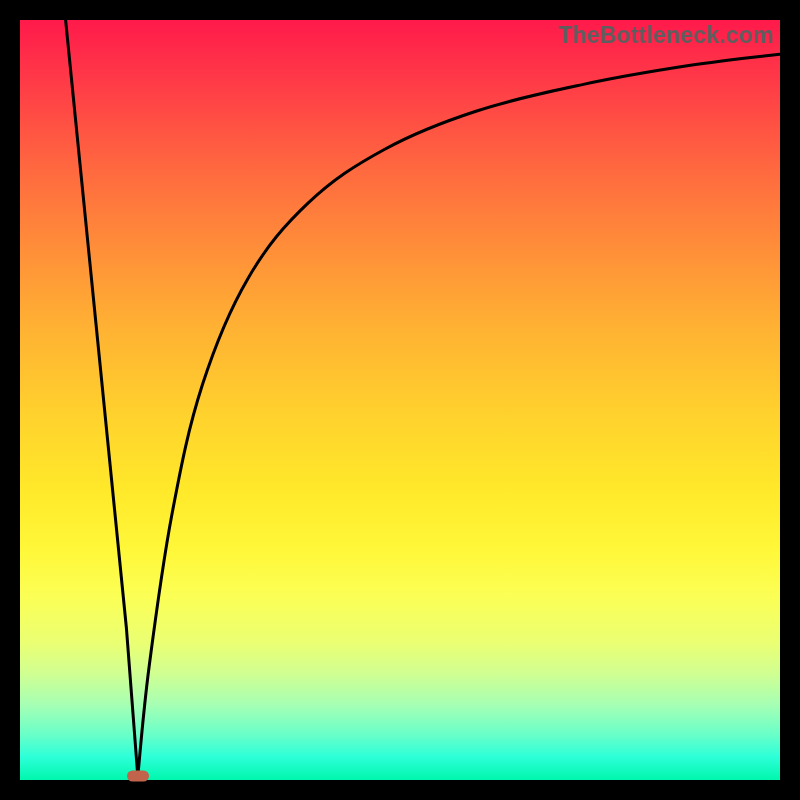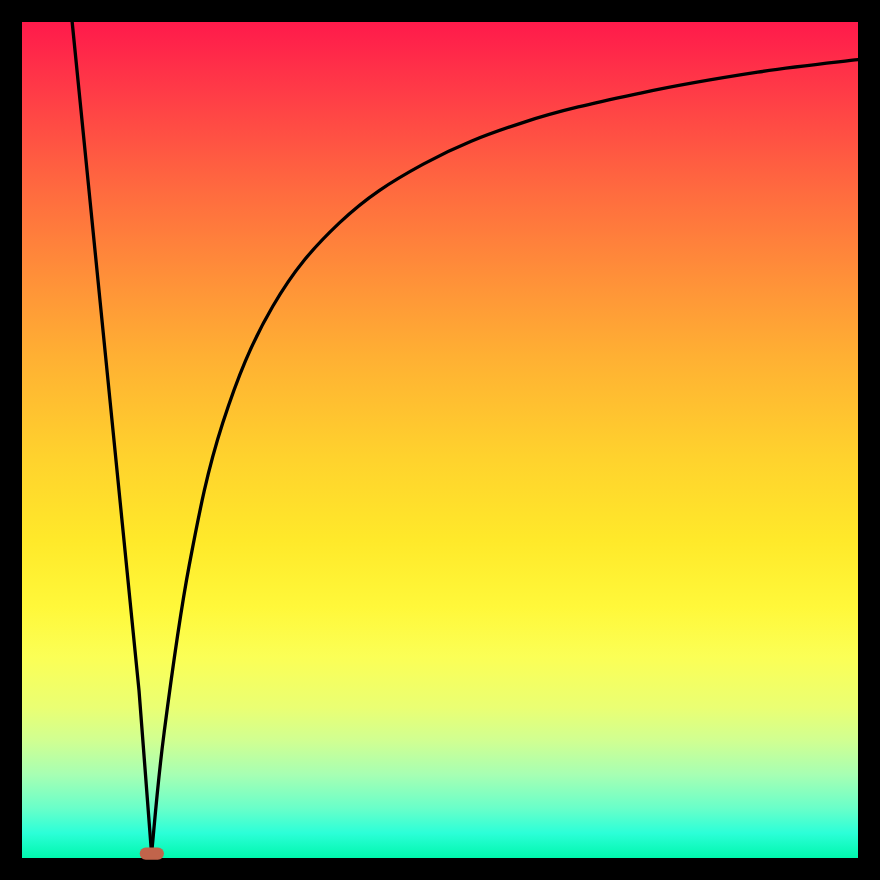--- a/index.html
+++ b/index.html
@@ -59,18 +59,19 @@
     height: 11px;
     background: #c1644b;
     border-radius: 6px;
     transform: translate(-50%, -50%);
   }
 </style>
 </head>
 <body>
 
 <div class="frame">
+  <div class="watermark">TheBottleneck.com</div>
   <svg class="curves" viewBox="0 0 760 760" preserveAspectRatio="none">
     <path id="curve-left" fill="none" stroke-width="3" stroke-linecap="round" d="M45.60 0.00 L60.80 152.00 L76.00 304.00 L91.20 456.00 L106.40 608.00 L117.80 756.20" stroke="#000000"></path>
     <path id="curve-right" fill="none" stroke-width="3" stroke-linecap="round" d="M117.80 756.20 C119.85 736.36, 123.04 693.20, 129.20 646.00 C135.36 598.80, 142.42 544.62, 152.00 494.00 C161.58 443.38, 168.72 407.21, 182.40 364.80 C196.08 322.39, 208.85 291.23, 228.00 258.40 C247.15 225.57, 264.18 205.66, 288.80 182.40 C313.42 159.14, 334.70 145.62, 364.80 129.20 C394.90 112.78, 420.43 102.83, 456.00 91.20 C491.57 79.57, 524.10 72.81, 562.40 64.60 C600.70 56.39, 633.23 51.07, 668.80 45.60 C704.37 40.13, 743.58 36.25, 760.00 34.20" stroke="#000000"></path>
   </svg>
   <div class="marker" id="marker" style="left: 117.8px; top: 756.2px; background: rgb(193, 100, 75);"></div>
 </div>
 
 </body></html>

